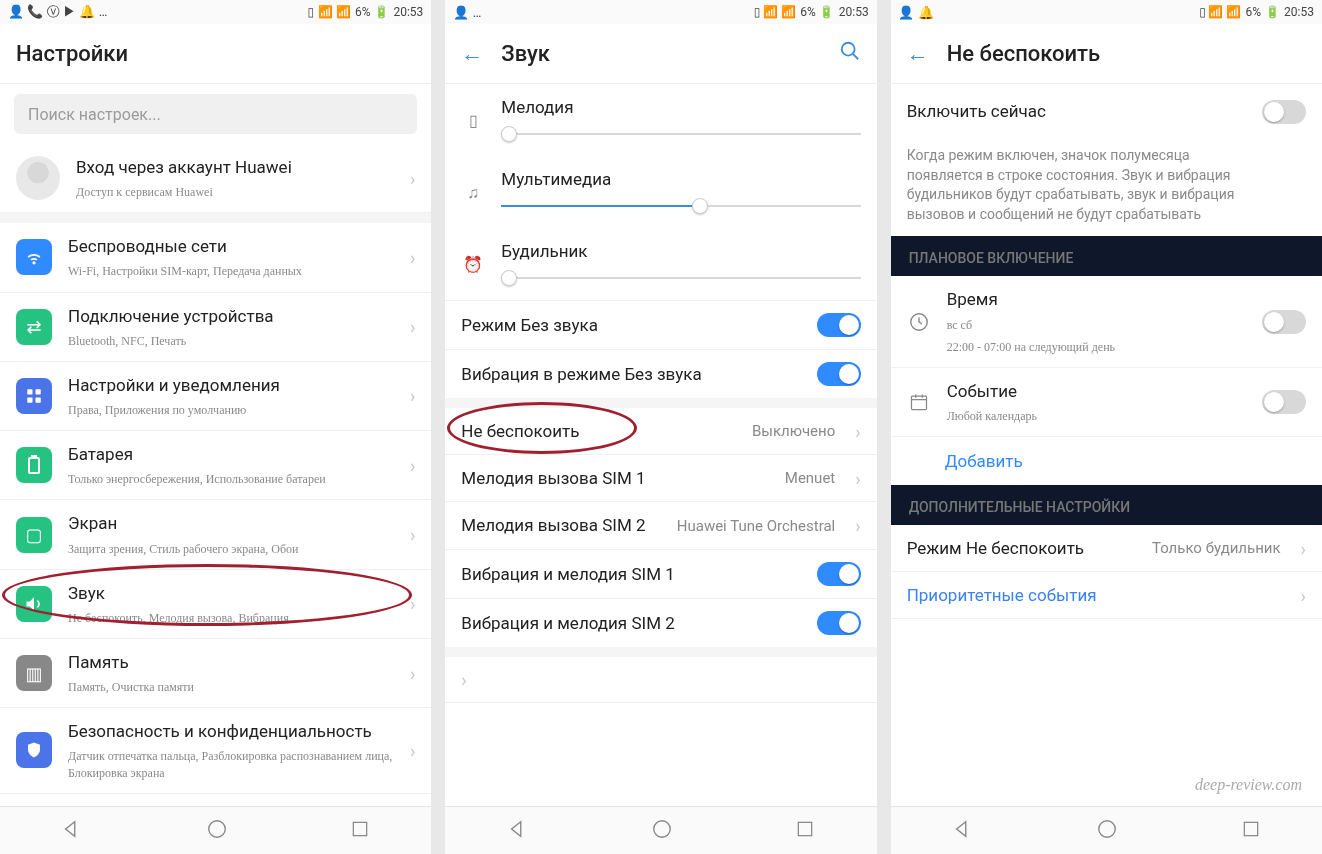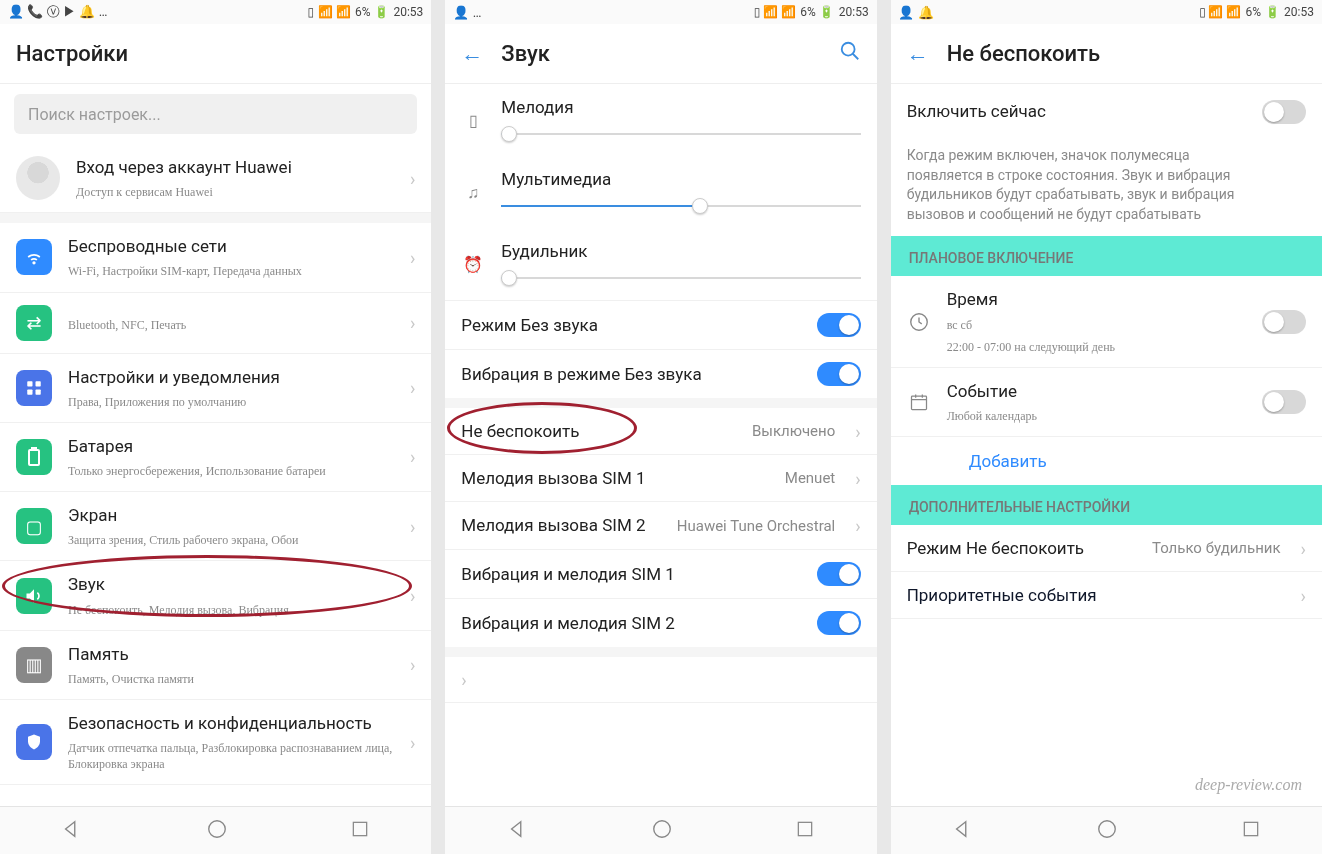--- a/index.html
+++ b/index.html
@@ -79,21 +79,21 @@
   .row .t2 { font-size: 12px; color:#8a8a8a; line-height:1.35; margin-top:6px;font-family:Liberation Serif, serif;}
   .row .chev { color:#c8c8c8; font-size:18px;}
   .row .val { color:#8a8a8a; font-size:15px; margin-right:4px;}
   .avatar {
     width:44px; height:44px; border-radius:50%;
     background:#e8e8e8 radial-gradient(circle at 50% 38%, #d8d8d8 30%, #e8e8e8 31%);
     flex-shrink:0;
   }
   .group-gap { height: 10px; background:#f5f5f5; }
   .section-hdr {
-    background:#5eead4; color:#777; font-size:14px;
+    background:#0f172a; color:#777; font-size:14px;
     padding: 14px 18px 10px; font-weight:500;
   }
   .slider {
     position:relative; height:20px; margin-top:6px; width:100%;
   }
   .slider .track { position:absolute; top:9px; left:0; right:0; height:2px; background:#d8d8d8;}
   .slider .fill { position:absolute; top:9px; left:0; height:2px; background:#3a8de0;}
   .slider .thumb {
     position:absolute; top:2px; width:16px; height:16px;
     background:#fff; border:1px solid #ccc; border-radius:50%;
@@ -113,21 +113,21 @@
   .circle-mark {
     position:absolute; border:3px solid #a02030; border-radius:50%;
     pointer-events:none;
   }
   .navbar {
     height:48px; border-top:1px solid #e4e4e4;
     display:flex; align-items:center; justify-content:space-around;
     background:#fafafa;
   }
   .navbar svg { color:#888; }
-  .link { color:#2f8bff; font-size:17px; padding:14px 18px 14px 78px;}
+  .link { color:#2f8bff; font-size:17px; padding:14px 18px 14px 54px;}
   .watermark {
     position:absolute; right:20px; bottom:60px;
     color:#aaa; font-size:16px; font-family: Georgia, serif; font-style:italic;
   }
   .desc { font-size:14px; color:#8a8a8a; line-height:1.4; padding-right:6px;margin-top:24px;}
   .icn { width:24px; display:flex; justify-content:center; color:#888; flex-shrink:0;}
 </style>
 </head>
 <body>
 
@@ -162,20 +162,21 @@
       </div>
       <div class="texts">
           <div class="t1">Беспроводные сети</div>
           <div class="t2">Wi-Fi, Настройки SIM-карт, Передача данных</div>
         </div>
       <div class="chev">›</div>
     </div>
     <div class="row sep">
       <div class="icon" style="background:#26c281">⇄</div>
       <div class="texts">
+          <div class="t1">Подключение устройства</div>
           <div class="t2">Bluetooth, NFC, Печать</div>
         </div>
       <div class="chev">›</div>
     </div>
     <div class="row sep">
       <div class="icon" style="background:#4a74e8">
         <svg width="18" height="18" viewBox="0 0 24 24" fill="#fff">
             <rect x="3" y="3" width="7" height="7" rx="1"></rect>
             <rect x="14" y="3" width="7" height="7" rx="1"></rect>
             <rect x="3" y="14" width="7" height="7" rx="1"></rect>
@@ -434,21 +435,21 @@
     <div class="section-hdr">ДОПОЛНИТЕЛЬНЫЕ НАСТРОЙКИ</div>
     <div class="row sep">
       <div class="texts">
           <div class="t1">Режим Не беспокоить</div>
         </div>
       <div class="val">Только будильник</div>
       <div class="chev">›</div>
     </div>
     <div class="row sep">
       <div class="texts">
-          <div class="t1" style="color:#0f172a">Приоритетные события</div>
+          <div class="t1" style="color:#3b82f6">Приоритетные события</div>
         </div>
       <div class="chev">›</div>
     </div>
   </div>
   <div class="navbar">
     <span><svg width="22" height="22" viewBox="0 0 24 24" fill="none" stroke="#888" stroke-width="1.5">
           <path d="M15 4l-10 8 10 8z"></path>
         </svg></span>
     <span><svg width="22" height="22" viewBox="0 0 24 24" fill="none" stroke="#888" stroke-width="1.5">
           <circle cx="12" cy="12" r="9"></circle>

